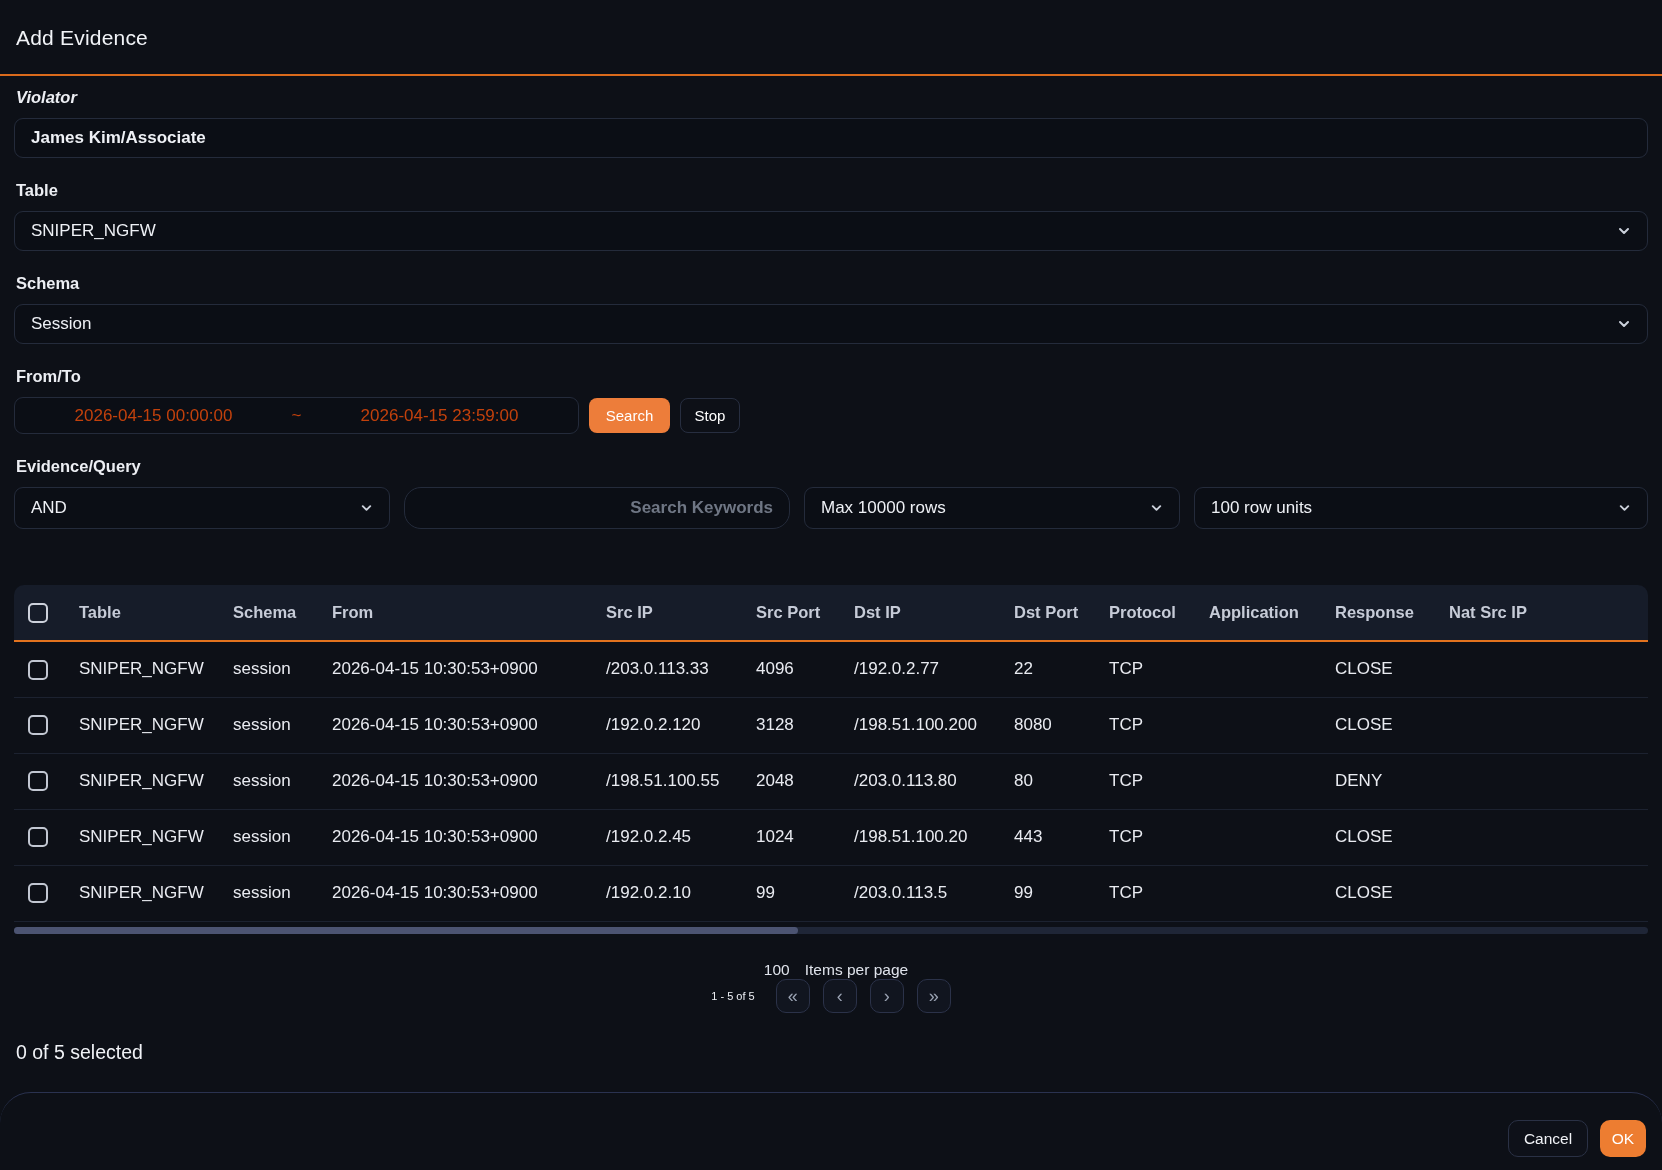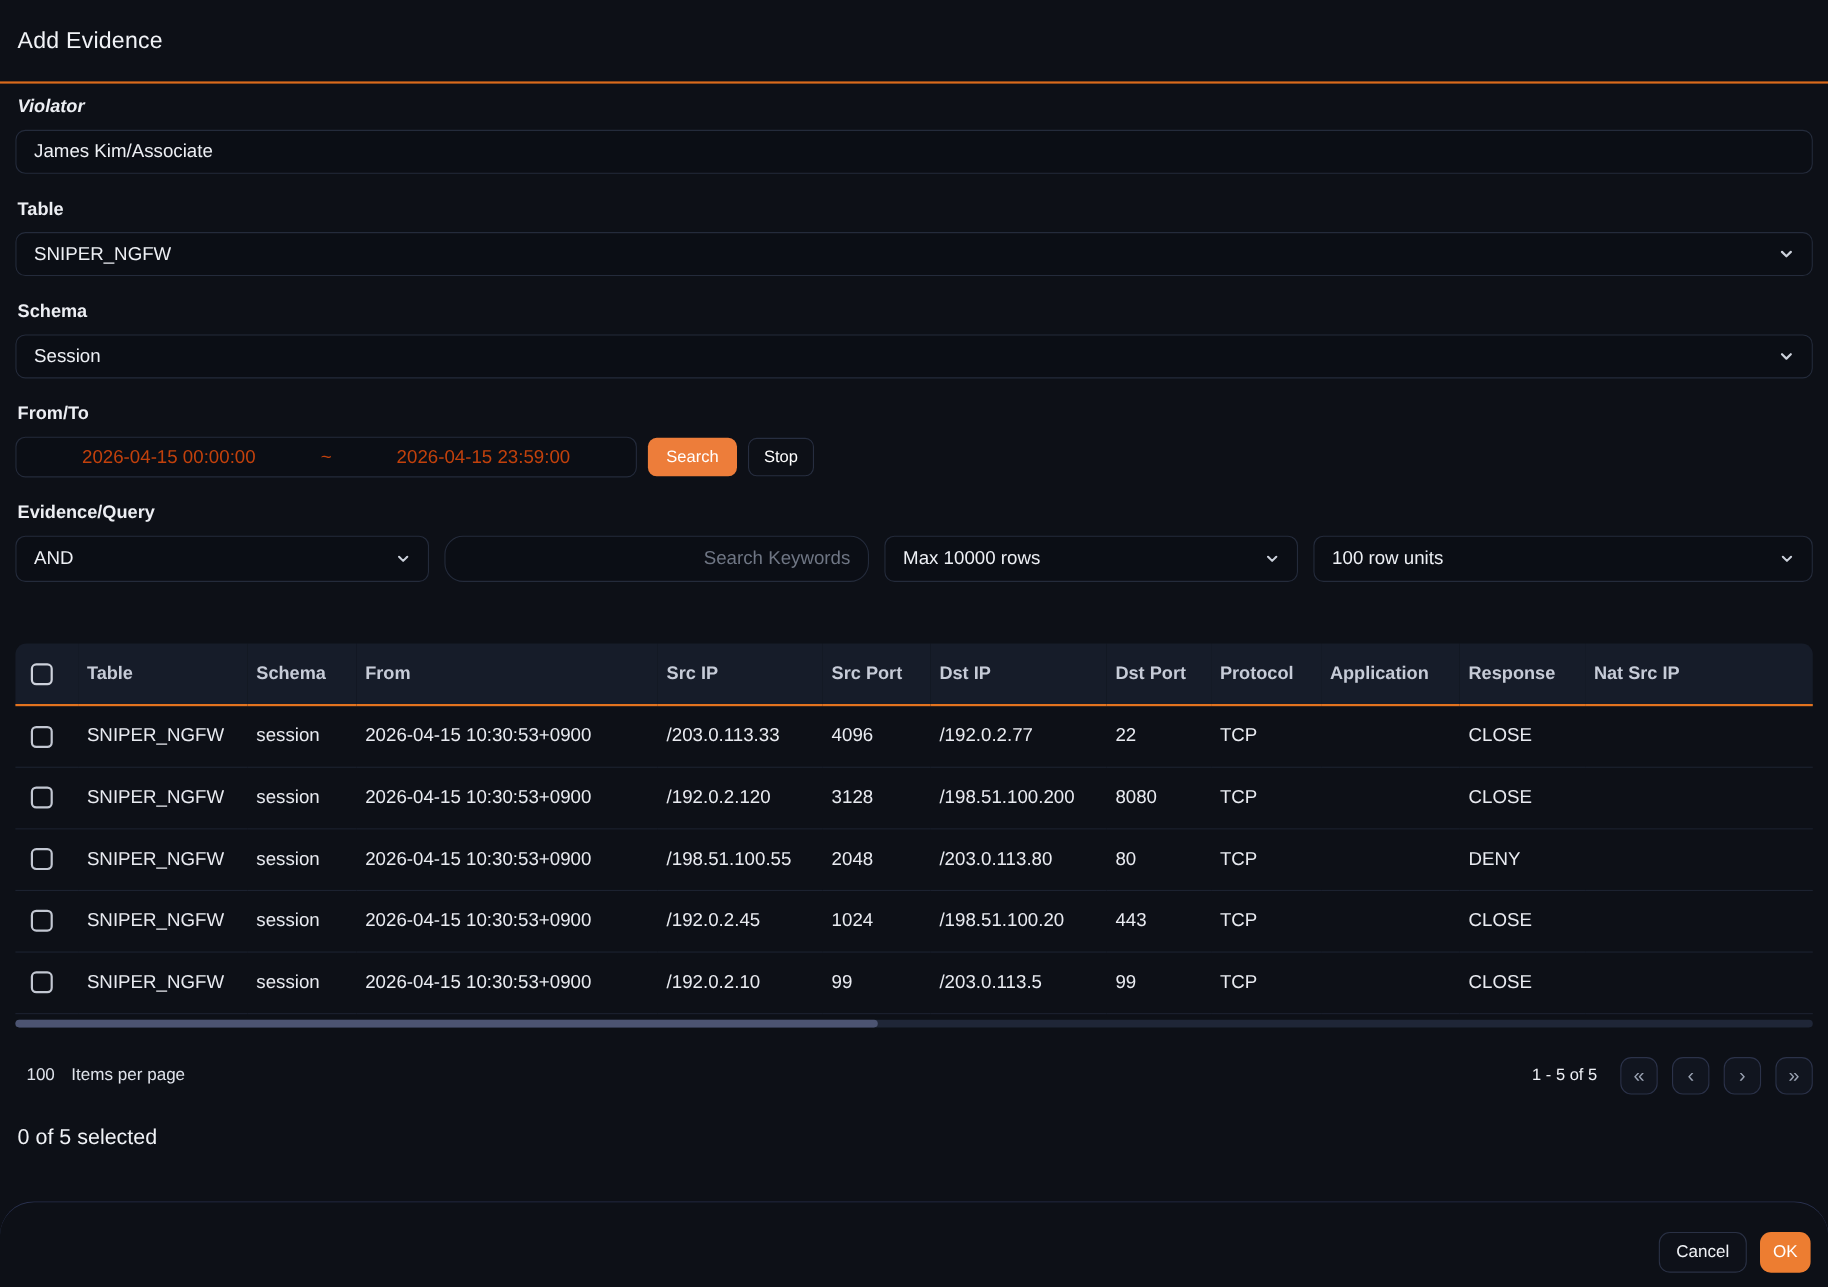--- a/index.html
+++ b/index.html
@@ -25,21 +25,21 @@
   .text-input, .select-box {
     width: 100%; height: 40px;
     background: #0b0e15;
     border: 1px solid #242b3b;
     border-radius: 9px;
     display: flex; align-items: center;
     padding: 0 16px;
     font-size: 17px; color: #eef0f5;
     position: relative;
   }
-  input.text-input { outline: none; font-family: "Liberation Sans", sans-serif; }
+  input.text-input { outline: none; font-family: "Liberation Sans", sans-serif; font-weight: bold; }
   input.text-input::placeholder { color: #6f7684; }
   .select-box { cursor: pointer; }
   .chev { position: absolute; right: 15px; top: 50%; transform: translateY(-50%); display: flex; }
 
   
   .fromto-row { display: flex; align-items: center; gap: 10px; margin-bottom: 4px; }
   .daterange {
     width: 565px; height: 37px;
     background: #0b0e15; border: 1px solid #242b3b; border-radius: 9px;
     display: flex; align-items: center; justify-content: space-around;
@@ -80,24 +80,24 @@
     border: 2px solid #c2c7d2; border-radius: 5px;
     background: transparent; cursor: pointer; vertical-align: middle;
   }
   thead .checkbox { border-color: #cdd1db; }
 
   
   .hscroll { margin-top: 5px; height: 7px; background: #1f2637; border-radius: 4px; position: relative; }
   .hscroll-thumb { position: absolute; left: 0; top: 0; height: 7px; width: 48%; background: #4c5472; border-radius: 4px; }
 
   
-  .pagination { margin-top: 27px; display: flex; align-items: center; justify-content: space-between; }
+  .pagination { margin-top: 27px; display: flex; align-items: center; justify-content: space-between; flex-direction: column; }
   .ipp { display: flex; align-items: center; gap: 15px; font-size: 15.5px; color: #dfe3eb; padding-left: 10px; }
   .pag-right { display: flex; align-items: center; gap: 13px; }
-  .range-text { font-size: 15px; color: #eef0f5; margin-right: 8px; }
+  .range-text { font-size: 11px; color: #eef0f5; margin-right: 8px; }
   .pag-btn {
     width: 34px; height: 34px; border-radius: 10px;
     background: #11151f; border: 1px solid #2b3249;
     color: #9aa2b2; font-size: 18px; line-height: 1;
     display: flex; align-items: center; justify-content: center; cursor: pointer;
     font-family: "Liberation Sans", sans-serif;
   }
 
   .selected-summary { margin-top: 28px; font-size: 19.5px; color: #f0f2f6; padding-left: 2px; }
 

